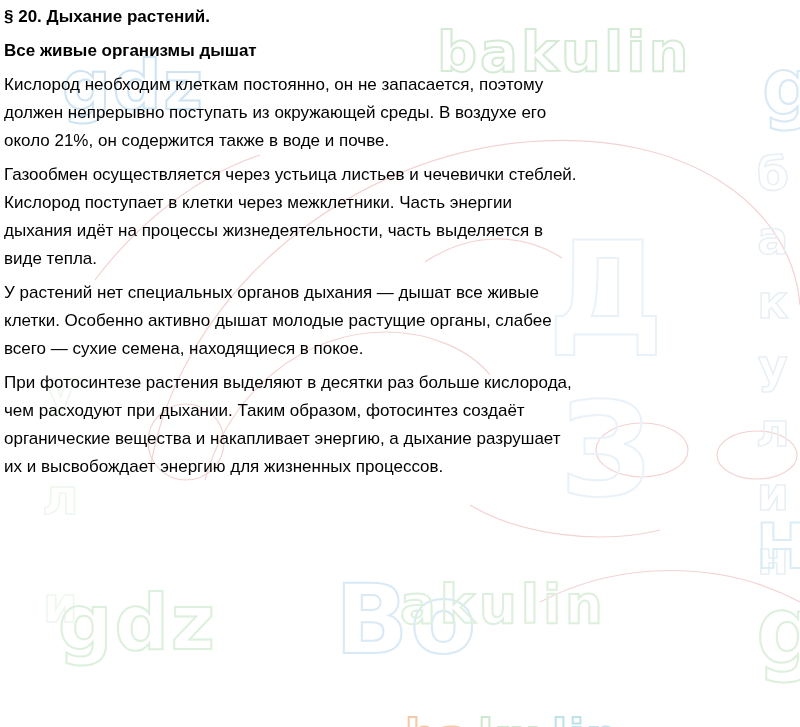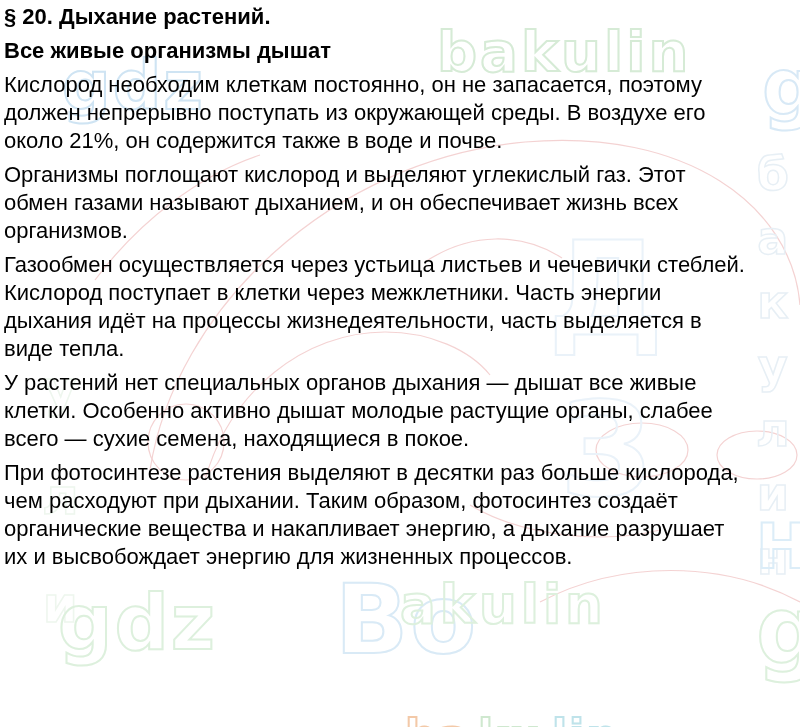--- a/index.html
+++ b/index.html
@@ -36,21 +36,21 @@
     text-align: center;
   }
   .wm.vertical { white-space: pre-line; text-align: center; }
   .content {
     position: absolute;
     left: 4px; top: 3px; right: 0;
     z-index: 3;
   }
   .content .block {
     margin: 0 0 6px 0;
-    font-size: 22px;
+    font-size: 17px;
     line-height: 28px;
     white-space: pre;
   }
   .content .heading { font-weight: bold; }
 </style>
 </head>
 <body>
 
 <div class="page">
 
@@ -93,23 +93,20 @@
       <span class="wm" style="left: 478px; top: 714px; font-size: 44px; letter-spacing: 2px; line-height: 1; -webkit-text-stroke: 2px rgb(207, 232, 207);">ku</span>
       <span class="wm" style="left: 552px; top: 714px; font-size: 44px; letter-spacing: 2px; line-height: 1; -webkit-text-stroke: 2px rgb(191, 227, 234);">lin</span>
     </div>
 
   <div class="content" id="content">
       <div class="block heading">§ 20. Дыхание растений.</div>
       <div class="block heading">Все живые организмы дышат</div>
       <p class="block">Кислород необходим клеткам постоянно, он не запасается, поэтому
 должен непрерывно поступать из окружающей среды. В воздухе его
 около 21%, он содержится также в воде и почве.</p>
-      <p class="block">Организмы поглощают кислород и выделяют углекислый газ. Этот
-обмен газами называют дыханием, и он обеспечивает жизнь всех
-организмов.</p>
       <p class="block">Газообмен осуществляется через устьица листьев и чечевички стеблей.
 Кислород поступает в клетки через межклетники. Часть энергии
 дыхания идёт на процессы жизнедеятельности, часть выделяется в
 виде тепла.</p>
       <p class="block">У растений нет специальных органов дыхания — дышат все живые
 клетки. Особенно активно дышат молодые растущие органы, слабее
 всего — сухие семена, находящиеся в покое.</p>
       <p class="block">При фотосинтезе растения выделяют в десятки раз больше кислорода,
 чем расходуют при дыхании. Таким образом, фотосинтез создаёт
 органические вещества и накапливает энергию, а дыхание разрушает

